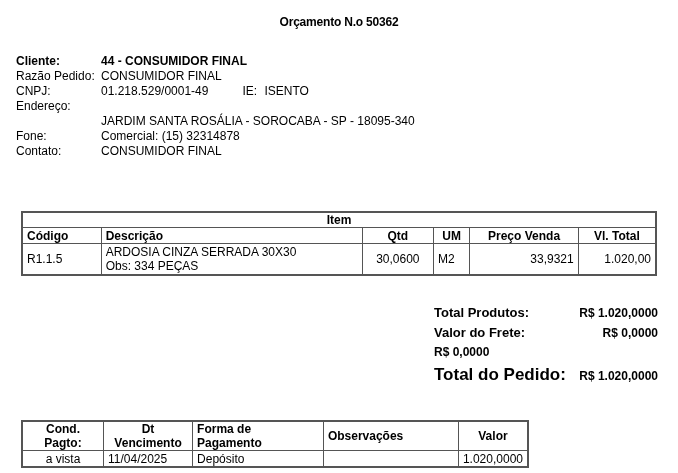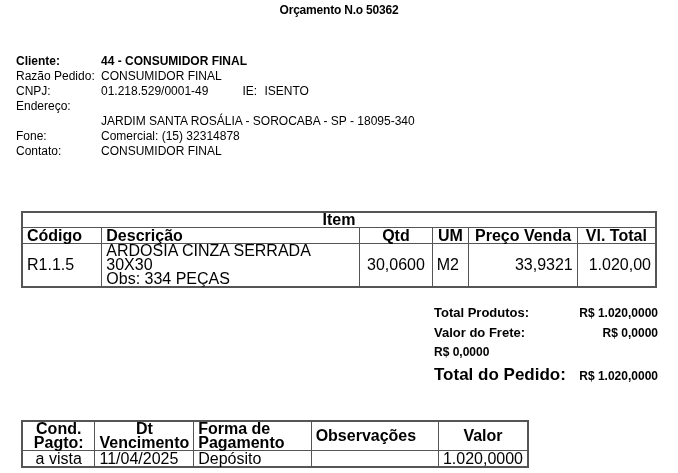--- a/index.html
+++ b/index.html
@@ -1,27 +1,27 @@
 <!DOCTYPE html>
 <html><head>
   <meta charset="utf-8">
   <style>
     html, body { margin: 0; padding: 0; background: #ffffff; }
     body { width: 678px; height: 473px; position: relative; overflow: hidden;
            font-family: "Liberation Sans", sans-serif; color: #000; font-size: 12px; }
-    .title { position: absolute; top: 3px; left: 0; width: 678px; text-align: center;
+    .title { position: absolute; top: 15px; left: 0; width: 678px; text-align: center;
              font-weight: bold; font-size: 12px; letter-spacing: -0.2px; }
     .client { position: absolute; top: 54px; left: 16px; }
     .client .row { display: flex; height: 15px; line-height: 15px; font-size: 12px; }
     .client .lbl { width: 85px; }
     .client .val { }
     .client .bold { font-weight: bold; }
     .ie { margin-left: 34px; }
     table { border-collapse: collapse; position: absolute; }
-    td, th { border: 1px solid #555; padding: 0 4px; font-size: 16px; line-height: 14px; }
+    td, th { border: 1px solid #555; padding: 0 4px; font-size: 12px; line-height: 14px; }
     th { font-weight: bold; }
     .items { top: 211px; left: 21px; width: 636px; border: 2px solid #555; }
     .items .hdr-item { text-align: center; height: 15px; }
     .items .hdr th { height: 15px; }
     .items .row td { height: 30px; }
     .c-cod { width: 72px; text-align: left; }
     .c-desc { width: 268px; text-align: left; }
     .c-qtd { width: 64px; text-align: center; }
     .c-um { width: 28px; text-align: left; }
     .c-pv { width: 104px; text-align: right; }

